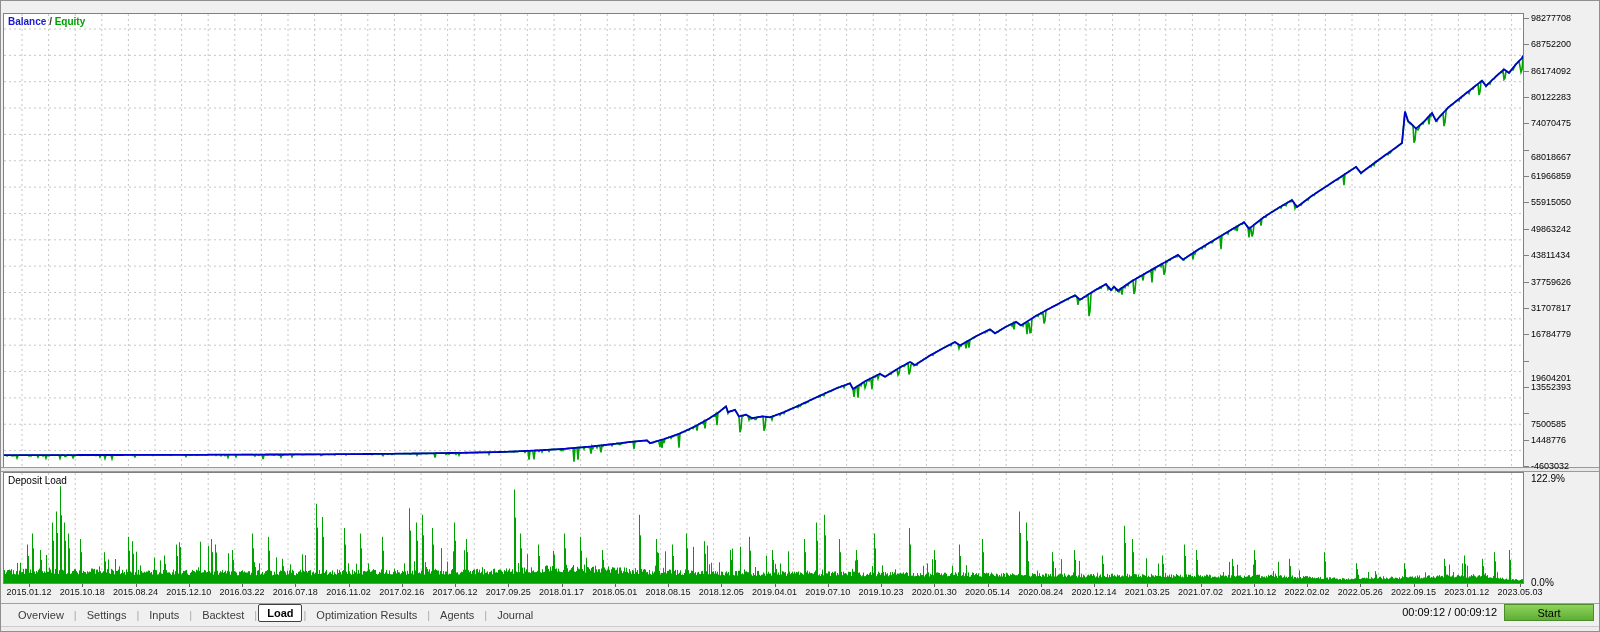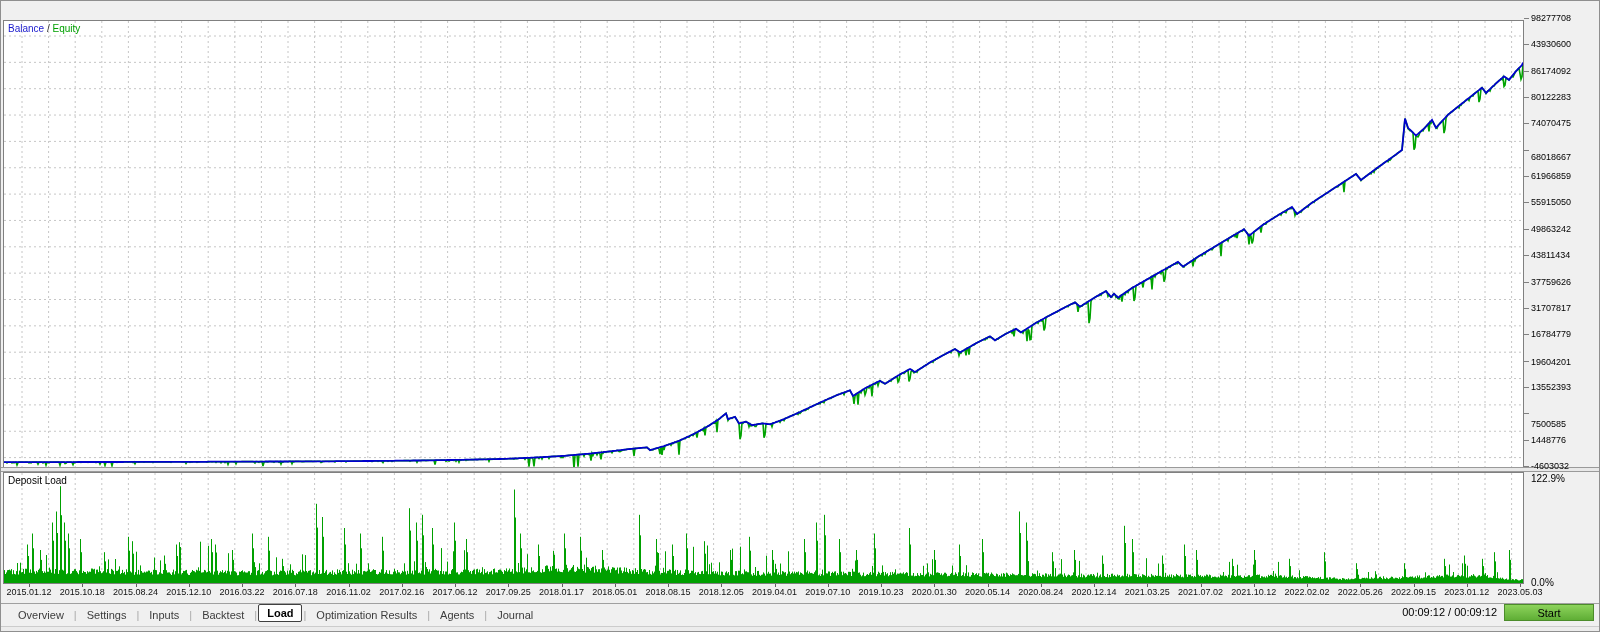--- a/index.html
+++ b/index.html
@@ -1,18 +1,18 @@
 <!DOCTYPE html>
 <html><head>
 <meta charset="utf-8">
 <style>
   html,body{margin:0;padding:0;background:#d4d4d4;font-family:"Liberation Sans",sans-serif;}
   .window{position:relative;width:1600px;height:632px;background:#f0f0f0;border:1px solid #8f8f8f;box-sizing:border-box;overflow:hidden;}
   .panel{position:absolute;background:#ffffff;border:1px solid #808080;box-sizing:border-box;}
-  #main-panel{left:2px;top:19px;width:1521px;height:471px;}
+  #main-panel{left:2px;top:12px;width:1521px;height:471px;font-weight:bold;}
   #deposit-panel{left:2px;top:471px;width:1521px;height:112px;}
   #main-svg,#deposit-svg{position:absolute;left:0;top:0;}
   .legend{position:absolute;left:4px;top:2px;font-size:10px;z-index:5;white-space:nowrap;}
   .legend .bal{color:#1a1acd;}
   .legend .sep{color:#333333;}
   .legend .eq{color:#00a000;}
   #deposit-label{position:absolute;left:4px;top:2px;font-size:10px;color:#000;z-index:5;}
   .gutter{position:absolute;left:1523px;top:0;width:77px;height:600px;}
   .ylab{position:absolute;left:7px;font-size:9px;color:#000;white-space:nowrap;}
   .ytick{position:absolute;left:0px;width:5px;height:1px;background:#808080;}
@@ -184,21 +184,21 @@
         <line x1="1480.999999999999" y1="0" x2="1480.999999999999" y2="110" stroke="#c6c6c6" stroke-width="1" stroke-dasharray="2 3"></line>
         <line x1="1507.599999999999" y1="0" x2="1507.599999999999" y2="110" stroke="#c6c6c6" stroke-width="1" stroke-dasharray="2 3"></line>
         <path d="M0.5,110V97.1M1.5,110V101.0M2.5,110V99.4M3.5,110V97.2M4.5,110V97.0M5.5,110V96.6M6.5,110V97.5M7.5,110V96.1M8.5,110V101.2M9.5,110V97.2M10.5,110V100.9M11.5,110V101.4M12.5,110V98.1M13.5,110V90.0M14.5,110V101.5M15.5,110V97.6M16.5,110V89.7M17.5,110V99.3M18.5,110V99.0M19.5,110V95.9M20.5,110V100.8M21.5,110V95.7M22.5,110V95.8M23.5,110V71.5M24.5,110V83.0M25.5,110V99.7M26.5,110V96.4M27.5,110V99.9M28.5,110V60.5M29.5,110V75.3M30.5,110V98.5M31.5,110V100.8M32.5,110V97.9M33.5,110V99.3M34.5,110V96.9M35.5,110V95.6M36.5,110V77.0M37.5,110V86.9M38.5,110V98.1M39.5,110V100.0M40.5,110V98.4M41.5,110V99.7M42.5,110V82.0M43.5,110V98.7M44.5,110V98.7M45.5,110V94.6M46.5,110V96.6M47.5,110V99.7M48.5,110V49.5M49.5,110V67.7M50.5,110V100.7M51.5,110V96.0M52.5,110V38.5M53.5,110V60.0M54.5,110V100.9M55.5,110V97.2M56.5,110V13.2M57.5,110V42.2M58.5,110V96.7M59.5,110V97.6M60.5,110V49.5M61.5,110V67.7M62.5,110V101.1M63.5,110V100.3M64.5,110V60.5M65.5,110V75.3M66.5,110V100.9M67.5,110V100.3M68.5,110V98.1M69.5,110V97.8M70.5,110V96.2M71.5,110V96.2M72.5,110V98.1M73.5,110V99.6M74.5,110V101.2M75.5,110V97.3M76.5,110V66.0M77.5,110V79.2M78.5,110V100.0M79.5,110V97.9M80.5,110V99.0M81.5,110V99.1M82.5,110V100.8M83.5,110V98.2M84.5,110V99.4M85.5,110V98.6M86.5,110V98.8M87.5,110V95.5M88.5,110V95.6M89.5,110V96.4M90.5,110V95.8M91.5,110V100.7M92.5,110V96.7M93.5,110V96.6M94.5,110V99.1M95.5,110V93.3M96.5,110V98.2M97.5,110V100.2M98.5,110V99.5M99.5,110V98.2M100.5,110V79.2M101.5,110V88.4M102.5,110V99.5M103.5,110V96.1M104.5,110V86.4M105.5,110V100.2M106.5,110V100.9M107.5,110V95.9M108.5,110V96.7M109.5,110V97.9M110.5,110V101.3M111.5,110V86.0M112.5,110V97.9M113.5,110V97.9M114.5,110V96.6M115.5,110V93.3M116.5,110V101.1M117.5,110V100.0M118.5,110V96.9M119.5,110V100.1M120.5,110V98.9M121.5,110V101.6M122.5,110V96.3M123.5,110V99.1M124.5,110V63.8M125.5,110V77.7M126.5,110V98.4M127.5,110V99.5M128.5,110V68.2M129.5,110V80.7M130.5,110V101.8M131.5,110V99.1M132.5,110V78.7M133.5,110V101.4M134.5,110V96.9M135.5,110V101.6M136.5,110V92.4M137.5,110V98.0M138.5,110V99.6M139.5,110V99.7M140.5,110V98.7M141.5,110V99.5M142.5,110V98.5M143.5,110V98.6M144.5,110V97.5M145.5,110V97.7M146.5,110V99.8M147.5,110V98.9M148.5,110V101.5M149.5,110V96.8M150.5,110V84.5M151.5,110V97.0M152.5,110V97.2M153.5,110V101.5M154.5,110V101.3M155.5,110V99.3M156.5,110V87.4M157.5,110V100.4M158.5,110V100.9M159.5,110V97.0M160.5,110V82.5M161.5,110V90.8M162.5,110V97.2M163.5,110V99.6M164.5,110V99.4M165.5,110V99.4M166.5,110V100.7M167.5,110V102.0M168.5,110V99.3M169.5,110V96.6M170.5,110V101.4M171.5,110V98.2M172.5,110V71.5M173.5,110V83.0M174.5,110V100.5M175.5,110V69.2M176.5,110V74.0M177.5,110V101.4M178.5,110V100.0M179.5,110V97.9M180.5,110V98.1M181.5,110V97.4M182.5,110V96.9M183.5,110V100.5M184.5,110V101.9M185.5,110V102.0M186.5,110V99.9M187.5,110V98.8M188.5,110V97.0M189.5,110V98.0M190.5,110V98.3M191.5,110V99.3M192.5,110V96.8M193.5,110V97.5M194.5,110V94.3M195.5,110V97.9M196.5,110V68.7M197.5,110V99.6M198.5,110V99.4M199.5,110V99.2M200.5,110V96.9M201.5,110V97.5M202.5,110V99.4M203.5,110V98.9M204.5,110V72.8M205.5,110V98.1M206.5,110V99.7M207.5,110V66.0M208.5,110V79.2M209.5,110V101.5M210.5,110V98.6M211.5,110V71.5M212.5,110V79.5M213.5,110V97.7M214.5,110V101.7M215.5,110V99.8M216.5,110V98.2M217.5,110V99.2M218.5,110V97.1M219.5,110V99.9M220.5,110V99.0M221.5,110V97.6M222.5,110V100.3M223.5,110V97.8M224.5,110V80.2M225.5,110V98.5M226.5,110V101.7M227.5,110V98.4M228.5,110V77.0M229.5,110V86.9M230.5,110V98.1M231.5,110V98.5M232.5,110V99.6M233.5,110V102.3M234.5,110V102.1M235.5,110V98.6M236.5,110V98.9M237.5,110V98.0M238.5,110V97.3M239.5,110V99.3M240.5,110V98.4M241.5,110V99.4M242.5,110V99.6M243.5,110V99.5M244.5,110V98.2M245.5,110V98.2M246.5,110V101.8M247.5,110V99.8M248.5,110V60.5M249.5,110V75.3M250.5,110V89.2M251.5,110V94.1M252.5,110V102.2M253.5,110V97.8M254.5,110V97.1M255.5,110V90.3M256.5,110V101.5M257.5,110V100.8M258.5,110V98.9M259.5,110V101.6M260.5,110V100.3M261.5,110V98.3M262.5,110V97.9M263.5,110V97.1M264.5,110V63.8M265.5,110V77.7M266.5,110V97.6M267.5,110V98.1M268.5,110V102.3M269.5,110V101.8M270.5,110V98.7M271.5,110V101.3M272.5,110V84.3M273.5,110V101.1M274.5,110V101.9M275.5,110V98.8M276.5,110V97.5M277.5,110V97.9M278.5,110V85.8M279.5,110V93.1M280.5,110V97.9M281.5,110V99.4M282.5,110V101.8M283.5,110V97.6M284.5,110V101.3M285.5,110V97.4M286.5,110V91.3M287.5,110V99.8M288.5,110V96.8M289.5,110V98.0M290.5,110V101.9M291.5,110V102.3M292.5,110V100.2M293.5,110V101.1M294.5,110V98.8M295.5,110V98.3M296.5,110V96.7M297.5,110V99.3M298.5,110V81.3M299.5,110V97.6M300.5,110V98.6M301.5,110V82.1M302.5,110V98.0M303.5,110V99.5M304.5,110V97.9M305.5,110V97.6M306.5,110V97.1M307.5,110V102.2M308.5,110V99.4M309.5,110V98.5M310.5,110V101.1M311.5,110V99.6M312.5,110V30.8M313.5,110V54.6M314.5,110V101.0M315.5,110V97.0M316.5,110V101.0M317.5,110V100.5M318.5,110V44.0M319.5,110V63.8M320.5,110V100.0M321.5,110V98.4M322.5,110V96.9M323.5,110V101.9M324.5,110V100.8M325.5,110V99.5M326.5,110V98.9M327.5,110V100.8M328.5,110V97.4M329.5,110V102.0M330.5,110V99.3M331.5,110V100.9M332.5,110V101.6M333.5,110V96.3M334.5,110V99.9M335.5,110V96.9M336.5,110V98.9M337.5,110V101.4M338.5,110V98.0M339.5,110V97.1M340.5,110V55.0M341.5,110V71.5M342.5,110V98.7M343.5,110V101.0M344.5,110V90.2M345.5,110V98.3M346.5,110V100.6M347.5,110V101.7M348.5,110V96.7M349.5,110V101.1M350.5,110V98.1M351.5,110V99.4M352.5,110V90.7M353.5,110V100.6M354.5,110V97.0M355.5,110V100.4M356.5,110V60.5M357.5,110V75.3M358.5,110V101.5M359.5,110V98.2M360.5,110V97.9M361.5,110V98.5M362.5,110V98.6M363.5,110V97.7M364.5,110V90.3M365.5,110V96.5M366.5,110V99.0M367.5,110V98.4M368.5,110V97.4M369.5,110V96.2M370.5,110V97.0M371.5,110V97.0M372.5,110V101.0M373.5,110V101.5M374.5,110V100.9M375.5,110V98.9M376.5,110V99.7M377.5,110V96.4M378.5,110V63.8M379.5,110V77.7M380.5,110V100.9M381.5,110V99.4M382.5,110V97.1M383.5,110V100.5M384.5,110V101.0M385.5,110V97.4M386.5,110V101.2M387.5,110V101.3M388.5,110V101.3M389.5,110V98.8M390.5,110V95.8M391.5,110V98.3M392.5,110V100.4M393.5,110V97.0M394.5,110V99.3M395.5,110V99.4M396.5,110V101.2M397.5,110V99.9M398.5,110V97.8M399.5,110V98.8M400.5,110V90.3M401.5,110V98.4M402.5,110V101.6M403.5,110V97.8M404.5,110V100.8M405.5,110V35.2M406.5,110V57.6M407.5,110V100.4M408.5,110V97.7M409.5,110V101.5M410.5,110V88.3M411.5,110V97.4M412.5,110V49.5M413.5,110V67.7M414.5,110V100.1M415.5,110V99.4M416.5,110V100.5M417.5,110V97.6M418.5,110V41.8M419.5,110V62.3M420.5,110V101.6M421.5,110V89.1M422.5,110V94.0M423.5,110V96.0M424.5,110V98.6M425.5,110V96.3M426.5,110V100.5M427.5,110V98.2M428.5,110V55.0M429.5,110V71.5M430.5,110V97.1M431.5,110V95.8M432.5,110V97.0M433.5,110V97.6M434.5,110V97.5M435.5,110V101.4M436.5,110V98.0M437.5,110V75.1M438.5,110V100.9M439.5,110V98.1M440.5,110V101.4M441.5,110V98.5M442.5,110V98.5M443.5,110V88.6M444.5,110V101.5M445.5,110V100.6M446.5,110V101.0M447.5,110V97.3M448.5,110V96.0M449.5,110V78.3M450.5,110V49.5M451.5,110V67.7M452.5,110V99.5M453.5,110V99.3M454.5,110V101.4M455.5,110V101.4M456.5,110V99.8M457.5,110V98.7M458.5,110V99.1M459.5,110V96.8M460.5,110V77.2M461.5,110V96.5M462.5,110V66.0M463.5,110V79.2M464.5,110V97.2M465.5,110V99.2M466.5,110V98.0M467.5,110V100.8M468.5,110V97.9M469.5,110V96.8M470.5,110V96.4M471.5,110V101.2M472.5,110V96.3M473.5,110V95.8M474.5,110V99.3M475.5,110V96.6M476.5,110V100.1M477.5,110V98.9M478.5,110V94.2M479.5,110V101.4M480.5,110V96.1M481.5,110V99.9M482.5,110V99.5M483.5,110V98.3M484.5,110V101.2M485.5,110V99.1M486.5,110V98.7M487.5,110V97.7M488.5,110V101.3M489.5,110V96.0M490.5,110V95.5M491.5,110V99.5M492.5,110V99.2M493.5,110V99.6M494.5,110V97.0M495.5,110V96.6M496.5,110V96.6M497.5,110V97.6M498.5,110V98.9M499.5,110V100.9M500.5,110V97.1M501.5,110V98.1M502.5,110V95.4M503.5,110V98.7M504.5,110V97.3M505.5,110V95.5M506.5,110V98.9M507.5,110V98.5M508.5,110V96.1M509.5,110V100.7M510.5,110V16.5M511.5,110V44.5M512.5,110V98.4M513.5,110V99.3M514.5,110V90.0M515.5,110V99.1M516.5,110V60.5M517.5,110V75.3M518.5,110V94.6M519.5,110V100.4M520.5,110V94.5M521.5,110V98.4M522.5,110V96.3M523.5,110V81.2M524.5,110V99.3M525.5,110V99.3M526.5,110V99.8M527.5,110V94.3M528.5,110V98.2M529.5,110V97.4M530.5,110V99.1M531.5,110V99.2M532.5,110V99.0M533.5,110V97.9M534.5,110V71.5M535.5,110V83.0M536.5,110V99.2M537.5,110V99.8M538.5,110V96.2M539.5,110V99.1M540.5,110V98.8M541.5,110V93.1M542.5,110V92.4M543.5,110V92.6M544.5,110V95.9M545.5,110V98.3M546.5,110V93.7M547.5,110V97.7M548.5,110V93.0M549.5,110V77.8M550.5,110V81.8M551.5,110V95.9M552.5,110V95.5M553.5,110V98.6M554.5,110V95.7M555.5,110V98.3M556.5,110V98.9M557.5,110V99.0M558.5,110V99.2M559.5,110V96.9M560.5,110V60.5M561.5,110V75.3M562.5,110V91.8M563.5,110V95.2M564.5,110V98.7M565.5,110V97.4M566.5,110V96.7M567.5,110V95.1M568.5,110V93.8M569.5,110V92.0M570.5,110V98.5M571.5,110V99.0M572.5,110V97.9M573.5,110V93.9M574.5,110V95.6M575.5,110V96.2M576.5,110V63.8M577.5,110V77.7M578.5,110V96.0M579.5,110V98.0M580.5,110V91.6M581.5,110V99.6M582.5,110V84.7M583.5,110V94.0M584.5,110V94.4M585.5,110V95.9M586.5,110V97.6M587.5,110V95.1M588.5,110V93.9M589.5,110V93.7M590.5,110V99.6M591.5,110V92.7M592.5,110V96.3M593.5,110V98.8M594.5,110V96.3M595.5,110V96.2M596.5,110V99.5M597.5,110V95.4M598.5,110V77.0M599.5,110V86.9M600.5,110V94.5M601.5,110V96.4M602.5,110V97.7M603.5,110V96.6M604.5,110V93.4M605.5,110V96.8M606.5,110V99.7M607.5,110V96.2M608.5,110V94.2M609.5,110V94.5M610.5,110V94.8M611.5,110V97.3M612.5,110V96.8M613.5,110V94.5M614.5,110V100.6M615.5,110V94.6M616.5,110V94.4M617.5,110V97.5M618.5,110V100.1M619.5,110V98.3M620.5,110V94.4M621.5,110V98.9M622.5,110V94.8M623.5,110V98.9M624.5,110V100.2M625.5,110V96.0M626.5,110V98.3M627.5,110V100.8M628.5,110V97.1M629.5,110V97.5M630.5,110V100.9M631.5,110V95.2M632.5,110V99.0M633.5,110V97.0M634.5,110V101.0M635.5,110V41.8M636.5,110V62.3M637.5,110V96.0M638.5,110V98.6M639.5,110V96.7M640.5,110V96.0M641.5,110V96.6M642.5,110V99.3M643.5,110V99.0M644.5,110V101.4M645.5,110V97.0M646.5,110V100.8M647.5,110V101.7M648.5,110V98.3M649.5,110V100.3M650.5,110V98.6M651.5,110V92.7M652.5,110V66.0M653.5,110V79.2M654.5,110V80.0M655.5,110V97.8M656.5,110V101.5M657.5,110V99.9M658.5,110V100.0M659.5,110V94.8M660.5,110V99.3M661.5,110V78.3M662.5,110V100.4M663.5,110V97.9M664.5,110V97.8M665.5,110V96.4M666.5,110V96.8M667.5,110V100.4M668.5,110V71.5M669.5,110V83.0M670.5,110V98.1M671.5,110V96.8M672.5,110V102.0M673.5,110V97.0M674.5,110V100.8M675.5,110V99.7M676.5,110V97.4M677.5,110V102.0M678.5,110V101.4M679.5,110V102.0M680.5,110V100.0M681.5,110V96.5M682.5,110V60.5M683.5,110V75.3M684.5,110V97.2M685.5,110V100.6M686.5,110V100.0M687.5,110V97.7M688.5,110V97.8M689.5,110V73.8M690.5,110V100.3M691.5,110V99.1M692.5,110V102.1M693.5,110V99.5M694.5,110V98.9M695.5,110V100.9M696.5,110V101.1M697.5,110V98.3M698.5,110V97.9M699.5,110V100.9M700.5,110V68.2M701.5,110V80.7M702.5,110V98.3M703.5,110V72.5M704.5,110V101.2M705.5,110V91.2M706.5,110V101.2M707.5,110V89.7M708.5,110V98.8M709.5,110V98.2M710.5,110V100.7M711.5,110V98.1M712.5,110V100.5M713.5,110V98.7M714.5,110V101.7M715.5,110V89.3M716.5,110V102.3M717.5,110V98.5M718.5,110V98.8M719.5,110V102.0M720.5,110V102.4M721.5,110V99.5M722.5,110V98.3M723.5,110V100.4M724.5,110V99.0M725.5,110V102.3M726.5,110V77.0M727.5,110V86.9M728.5,110V75.6M729.5,110V101.8M730.5,110V102.4M731.5,110V98.1M732.5,110V98.1M733.5,110V102.4M734.5,110V97.7M735.5,110V97.7M736.5,110V73.7M737.5,110V101.1M738.5,110V100.3M739.5,110V101.3M740.5,110V96.4M741.5,110V98.5M742.5,110V98.3M743.5,110V99.2M744.5,110V99.3M745.5,110V63.8M746.5,110V77.7M747.5,110V101.4M748.5,110V102.8M749.5,110V100.0M750.5,110V101.9M751.5,110V94.0M752.5,110V102.8M753.5,110V98.0M754.5,110V97.9M755.5,110V101.8M756.5,110V102.8M757.5,110V101.8M758.5,110V101.5M759.5,110V99.4M760.5,110V100.6M761.5,110V102.6M762.5,110V82.7M763.5,110V100.7M764.5,110V98.8M765.5,110V100.7M766.5,110V100.4M767.5,110V102.6M768.5,110V77.0M769.5,110V86.9M770.5,110V99.5M771.5,110V90.8M772.5,110V95.9M773.5,110V101.4M774.5,110V99.5M775.5,110V102.0M776.5,110V90.5M777.5,110V101.4M778.5,110V98.1M779.5,110V98.6M780.5,110V99.6M781.5,110V99.1M782.5,110V102.8M783.5,110V100.7M784.5,110V78.3M785.5,110V98.5M786.5,110V101.2M787.5,110V100.0M788.5,110V98.6M789.5,110V100.7M790.5,110V98.6M791.5,110V100.4M792.5,110V98.9M793.5,110V99.4M794.5,110V98.4M795.5,110V101.8M796.5,110V99.4M797.5,110V100.0M798.5,110V100.8M799.5,110V101.7M800.5,110V66.0M801.5,110V79.2M802.5,110V99.3M803.5,110V97.6M804.5,110V100.6M805.5,110V98.7M806.5,110V100.1M807.5,110V99.9M808.5,110V100.4M809.5,110V100.9M810.5,110V99.2M811.5,110V97.5M812.5,110V49.5M813.5,110V67.7M814.5,110V102.3M815.5,110V101.5M816.5,110V102.9M817.5,110V101.1M818.5,110V96.6M819.5,110V102.3M820.5,110V41.8M821.5,110V62.3M822.5,110V100.3M823.5,110V100.5M824.5,110V98.4M825.5,110V98.5M826.5,110V102.9M827.5,110V100.0M828.5,110V98.8M829.5,110V100.1M830.5,110V98.6M831.5,110V98.3M832.5,110V102.4M833.5,110V100.0M834.5,110V101.7M835.5,110V66.0M836.5,110V79.2M837.5,110V98.7M838.5,110V102.2M839.5,110V98.7M840.5,110V100.5M841.5,110V100.0M842.5,110V101.1M843.5,110V102.2M844.5,110V98.8M845.5,110V98.8M846.5,110V99.0M847.5,110V103.0M848.5,110V95.8M849.5,110V98.6M850.5,110V98.7M851.5,110V87.5M852.5,110V77.0M853.5,110V86.9M854.5,110V99.8M855.5,110V99.4M856.5,110V101.7M857.5,110V103.3M858.5,110V102.3M859.5,110V99.6M860.5,110V103.2M861.5,110V103.1M862.5,110V101.8M863.5,110V101.0M864.5,110V102.0M865.5,110V100.3M866.5,110V99.0M867.5,110V101.8M868.5,110V92.9M869.5,110V99.7M870.5,110V60.5M871.5,110V75.3M872.5,110V103.2M873.5,110V101.2M874.5,110V98.7M875.5,110V99.8M876.5,110V101.8M877.5,110V99.9M878.5,110V92.4M879.5,110V98.9M880.5,110V102.6M881.5,110V99.1M882.5,110V101.3M883.5,110V100.2M884.5,110V103.2M885.5,110V102.1M886.5,110V99.2M887.5,110V102.1M888.5,110V98.9M889.5,110V100.8M890.5,110V99.4M891.5,110V96.3M892.5,110V101.7M893.5,110V100.5M894.5,110V100.7M895.5,110V100.6M896.5,110V99.7M897.5,110V100.5M898.5,110V100.5M899.5,110V99.3M900.5,110V101.2M901.5,110V100.1M902.5,110V99.1M903.5,110V99.8M904.5,110V102.9M905.5,110V55.0M906.5,110V71.5M907.5,110V102.6M908.5,110V102.6M909.5,110V100.0M910.5,110V103.3M911.5,110V102.8M912.5,110V103.0M913.5,110V100.1M914.5,110V102.3M915.5,110V103.1M916.5,110V100.1M917.5,110V101.9M918.5,110V102.0M919.5,110V92.8M920.5,110V103.4M921.5,110V101.7M922.5,110V100.9M923.5,110V90.4M924.5,110V99.3M925.5,110V103.4M926.5,110V100.8M927.5,110V101.7M928.5,110V86.2M929.5,110V102.2M930.5,110V77.0M931.5,110V86.9M932.5,110V99.7M933.5,110V99.3M934.5,110V99.7M935.5,110V100.0M936.5,110V101.8M937.5,110V100.4M938.5,110V102.3M939.5,110V101.3M940.5,110V99.7M941.5,110V99.7M942.5,110V100.8M943.5,110V103.3M944.5,110V102.8M945.5,110V102.9M946.5,110V101.1M947.5,110V99.9M948.5,110V92.5M949.5,110V102.1M950.5,110V101.8M951.5,110V99.3M952.5,110V100.8M953.5,110V103.1M954.5,110V99.3M955.5,110V71.5M956.5,110V83.0M957.5,110V102.9M958.5,110V102.0M959.5,110V99.3M960.5,110V103.2M961.5,110V100.3M962.5,110V92.2M963.5,110V102.9M964.5,110V99.4M965.5,110V103.6M966.5,110V103.6M967.5,110V102.0M968.5,110V99.4M969.5,110V100.0M970.5,110V102.1M971.5,110V101.1M972.5,110V100.2M973.5,110V102.0M974.5,110V100.4M975.5,110V103.2M976.5,110V103.3M977.5,110V103.7M978.5,110V66.0M979.5,110V79.2M980.5,110V100.0M981.5,110V100.5M982.5,110V99.7M983.5,110V100.5M984.5,110V99.8M985.5,110V103.1M986.5,110V101.3M987.5,110V99.5M988.5,110V100.8M989.5,110V101.8M990.5,110V103.0M991.5,110V103.2M992.5,110V100.6M993.5,110V101.2M994.5,110V103.4M995.5,110V102.0M996.5,110V103.4M997.5,110V100.6M998.5,110V103.5M999.5,110V100.1M1000.5,110V100.8M1001.5,110V103.8M1002.5,110V99.6M1003.5,110V100.4M1004.5,110V101.9M1005.5,110V103.1M1006.5,110V101.2M1007.5,110V102.0M1008.5,110V100.3M1009.5,110V101.2M1010.5,110V101.6M1011.5,110V102.3M1012.5,110V102.2M1013.5,110V102.2M1014.5,110V100.9M1015.5,110V38.5M1016.5,110V60.0M1017.5,110V102.0M1018.5,110V102.2M1019.5,110V102.6M1020.5,110V102.1M1021.5,110V102.0M1022.5,110V49.5M1023.5,110V67.7M1024.5,110V88.1M1025.5,110V102.8M1026.5,110V103.7M1027.5,110V103.1M1028.5,110V100.2M1029.5,110V101.1M1030.5,110V100.8M1031.5,110V101.2M1032.5,110V103.3M1033.5,110V97.5M1034.5,110V103.0M1035.5,110V100.2M1036.5,110V103.0M1037.5,110V104.1M1038.5,110V101.7M1039.5,110V101.8M1040.5,110V103.4M1041.5,110V100.3M1042.5,110V100.6M1043.5,110V103.8M1044.5,110V101.3M1045.5,110V102.6M1046.5,110V100.9M1047.5,110V103.3M1048.5,110V79.2M1049.5,110V88.4M1050.5,110V103.5M1051.5,110V95.1M1052.5,110V103.5M1053.5,110V102.6M1054.5,110V101.5M1055.5,110V101.4M1056.5,110V100.6M1057.5,110V86.1M1058.5,110V101.6M1059.5,110V103.8M1060.5,110V100.3M1061.5,110V102.6M1062.5,110V104.1M1063.5,110V102.6M1064.5,110V101.5M1065.5,110V102.0M1066.5,110V103.4M1067.5,110V102.5M1068.5,110V102.1M1069.5,110V99.4M1070.5,110V77.0M1071.5,110V86.9M1072.5,110V103.0M1073.5,110V104.4M1074.5,110V102.3M1075.5,110V87.9M1076.5,110V104.1M1077.5,110V100.6M1078.5,110V104.3M1079.5,110V101.7M1080.5,110V102.6M1081.5,110V104.4M1082.5,110V103.8M1083.5,110V102.3M1084.5,110V101.6M1085.5,110V102.6M1086.5,110V101.3M1087.5,110V101.2M1088.5,110V102.9M1089.5,110V101.0M1090.5,110V102.4M1091.5,110V104.4M1092.5,110V103.4M1093.5,110V99.7M1094.5,110V104.5M1095.5,110V102.7M1096.5,110V101.4M1097.5,110V104.2M1098.5,110V82.5M1099.5,110V90.8M1100.5,110V103.0M1101.5,110V104.1M1102.5,110V104.0M1103.5,110V100.9M1104.5,110V104.4M1105.5,110V102.0M1106.5,110V103.9M1107.5,110V100.8M1108.5,110V100.8M1109.5,110V103.1M1110.5,110V101.9M1111.5,110V103.2M1112.5,110V103.7M1113.5,110V101.5M1114.5,110V102.7M1115.5,110V102.1M1116.5,110V104.2M1117.5,110V103.3M1118.5,110V102.5M1119.5,110V103.3M1120.5,110V52.8M1121.5,110V70.0M1122.5,110V103.1M1123.5,110V100.8M1124.5,110V104.2M1125.5,110V101.7M1126.5,110V103.3M1127.5,110V103.1M1128.5,110V66.0M1129.5,110V79.2M1130.5,110V101.0M1131.5,110V101.2M1132.5,110V101.4M1133.5,110V104.0M1134.5,110V101.6M1135.5,110V103.7M1136.5,110V103.1M1137.5,110V104.3M1138.5,110V101.2M1139.5,110V101.7M1140.5,110V102.1M1141.5,110V102.9M1142.5,110V85.2M1143.5,110V104.2M1144.5,110V102.8M1145.5,110V103.8M1146.5,110V104.2M1147.5,110V100.9M1148.5,110V102.4M1149.5,110V102.6M1150.5,110V103.8M1151.5,110V102.1M1152.5,110V103.0M1153.5,110V102.8M1154.5,110V90.5M1155.5,110V102.9M1156.5,110V102.8M1157.5,110V103.8M1158.5,110V82.5M1159.5,110V90.8M1160.5,110V103.9M1161.5,110V99.8M1162.5,110V104.1M1163.5,110V102.5M1164.5,110V103.5M1165.5,110V101.6M1166.5,110V103.9M1167.5,110V101.4M1168.5,110V104.7M1169.5,110V102.1M1170.5,110V103.3M1171.5,110V103.4M1172.5,110V100.9M1173.5,110V102.0M1174.5,110V102.7M1175.5,110V103.3M1176.5,110V101.7M1177.5,110V104.2M1178.5,110V103.6M1179.5,110V104.4M1180.5,110V71.5M1181.5,110V83.0M1182.5,110V101.3M1183.5,110V103.9M1184.5,110V101.6M1185.5,110V101.9M1186.5,110V101.6M1187.5,110V103.3M1188.5,110V103.0M1189.5,110V104.3M1190.5,110V102.9M1191.5,110V103.8M1192.5,110V77.0M1193.5,110V86.9M1194.5,110V101.7M1195.5,110V103.1M1196.5,110V102.1M1197.5,110V103.8M1198.5,110V102.9M1199.5,110V104.2M1200.5,110V102.6M1201.5,110V103.2M1202.5,110V101.5M1203.5,110V101.8M1204.5,110V103.4M1205.5,110V101.6M1206.5,110V102.2M1207.5,110V104.9M1208.5,110V103.7M1209.5,110V104.0M1210.5,110V103.6M1211.5,110V103.7M1212.5,110V104.3M1213.5,110V104.4M1214.5,110V103.5M1215.5,110V104.6M1216.5,110V101.7M1217.5,110V102.7M1218.5,110V102.5M1219.5,110V99.0M1220.5,110V103.3M1221.5,110V102.5M1222.5,110V103.0M1223.5,110V104.4M1224.5,110V101.8M1225.5,110V88.9M1226.5,110V104.8M1227.5,110V102.3M1228.5,110V85.8M1229.5,110V93.1M1230.5,110V103.0M1231.5,110V103.8M1232.5,110V103.1M1233.5,110V91.7M1234.5,110V102.5M1235.5,110V102.6M1236.5,110V102.3M1237.5,110V104.0M1238.5,110V104.8M1239.5,110V104.9M1240.5,110V102.7M1241.5,110V104.0M1242.5,110V103.8M1243.5,110V103.4M1244.5,110V102.2M1245.5,110V102.2M1246.5,110V104.2M1247.5,110V103.7M1248.5,110V102.9M1249.5,110V91.6M1250.5,110V77.0M1251.5,110V86.9M1252.5,110V102.0M1253.5,110V101.6M1254.5,110V101.9M1255.5,110V101.5M1256.5,110V105.0M1257.5,110V103.2M1258.5,110V103.4M1259.5,110V104.2M1260.5,110V103.6M1261.5,110V104.7M1262.5,110V103.2M1263.5,110V104.4M1264.5,110V101.8M1265.5,110V103.0M1266.5,110V101.9M1267.5,110V101.9M1268.5,110V102.9M1269.5,110V98.0M1270.5,110V103.8M1271.5,110V100.6M1272.5,110V102.9M1273.5,110V104.7M1274.5,110V88.9M1275.5,110V102.7M1276.5,110V102.1M1277.5,110V102.6M1278.5,110V104.6M1279.5,110V104.2M1280.5,110V102.5M1281.5,110V104.4M1282.5,110V103.7M1283.5,110V105.0M1284.5,110V103.9M1285.5,110V85.8M1286.5,110V93.1M1287.5,110V103.6M1288.5,110V102.4M1289.5,110V105.4M1290.5,110V104.0M1291.5,110V104.1M1292.5,110V105.4M1293.5,110V104.2M1294.5,110V105.3M1295.5,110V97.2M1296.5,110V104.0M1297.5,110V105.4M1298.5,110V105.1M1299.5,110V103.1M1300.5,110V103.9M1301.5,110V103.0M1302.5,110V103.2M1303.5,110V103.1M1304.5,110V104.6M1305.5,110V103.6M1306.5,110V104.1M1307.5,110V105.1M1308.5,110V104.1M1309.5,110V105.1M1310.5,110V104.7M1311.5,110V105.3M1312.5,110V105.0M1313.5,110V104.9M1314.5,110V104.1M1315.5,110V105.5M1316.5,110V103.9M1317.5,110V106.0M1318.5,110V106.0M1319.5,110V105.8M1320.5,110V79.2M1321.5,110V88.4M1322.5,110V104.7M1323.5,110V104.6M1324.5,110V106.5M1325.5,110V104.2M1326.5,110V104.4M1327.5,110V105.8M1328.5,110V105.2M1329.5,110V104.6M1330.5,110V104.4M1331.5,110V105.6M1332.5,110V105.5M1333.5,110V105.7M1334.5,110V106.7M1335.5,110V105.9M1336.5,110V105.9M1337.5,110V106.9M1338.5,110V105.0M1339.5,110V105.3M1340.5,110V105.7M1341.5,110V106.7M1342.5,110V106.0M1343.5,110V106.5M1344.5,110V105.3M1345.5,110V106.5M1346.5,110V106.3M1347.5,110V105.8M1348.5,110V106.1M1349.5,110V106.1M1350.5,110V105.6M1351.5,110V105.2M1352.5,110V90.2M1353.5,110V96.1M1354.5,110V101.7M1355.5,110V105.8M1356.5,110V106.1M1357.5,110V105.6M1358.5,110V104.8M1359.5,110V105.0M1360.5,110V104.7M1361.5,110V105.4M1362.5,110V104.7M1363.5,110V105.3M1364.5,110V99.0M1365.5,110V105.7M1366.5,110V105.8M1367.5,110V104.2M1368.5,110V105.4M1369.5,110V105.7M1370.5,110V104.8M1371.5,110V98.2M1372.5,110V101.4M1373.5,110V105.5M1374.5,110V105.3M1375.5,110V103.9M1376.5,110V103.7M1377.5,110V105.0M1378.5,110V106.2M1379.5,110V103.2M1380.5,110V105.4M1381.5,110V106.0M1382.5,110V104.5M1383.5,110V105.3M1384.5,110V106.1M1385.5,110V105.3M1386.5,110V104.7M1387.5,110V103.6M1388.5,110V103.9M1389.5,110V105.4M1390.5,110V105.5M1391.5,110V104.7M1392.5,110V104.8M1393.5,110V105.1M1394.5,110V105.9M1395.5,110V104.2M1396.5,110V105.8M1397.5,110V105.0M1398.5,110V103.2M1399.5,110V104.2M1400.5,110V90.2M1401.5,110V96.1M1402.5,110V104.0M1403.5,110V104.4M1404.5,110V104.6M1405.5,110V103.9M1406.5,110V103.5M1407.5,110V103.8M1408.5,110V103.4M1409.5,110V104.7M1410.5,110V104.5M1411.5,110V103.4M1412.5,110V105.1M1413.5,110V102.5M1414.5,110V104.2M1415.5,110V102.4M1416.5,110V105.5M1417.5,110V104.8M1418.5,110V105.3M1419.5,110V104.6M1420.5,110V104.4M1421.5,110V99.3M1422.5,110V104.6M1423.5,110V103.0M1424.5,110V102.3M1425.5,110V102.4M1426.5,110V104.8M1427.5,110V104.0M1428.5,110V104.5M1429.5,110V103.1M1430.5,110V104.5M1431.5,110V104.9M1432.5,110V103.4M1433.5,110V102.5M1434.5,110V103.3M1435.5,110V102.0M1436.5,110V103.7M1437.5,110V102.9M1438.5,110V102.9M1439.5,110V104.4M1440.5,110V85.8M1441.5,110V93.1M1442.5,110V101.6M1443.5,110V101.6M1444.5,110V102.6M1445.5,110V91.5M1446.5,110V103.6M1447.5,110V103.5M1448.5,110V102.4M1449.5,110V99.0M1450.5,110V104.4M1451.5,110V104.1M1452.5,110V103.7M1453.5,110V102.2M1454.5,110V102.0M1455.5,110V102.9M1456.5,110V103.5M1457.5,110V102.4M1458.5,110V90.3M1459.5,110V103.2M1460.5,110V82.5M1461.5,110V90.8M1462.5,110V104.6M1463.5,110V92.7M1464.5,110V104.6M1465.5,110V103.4M1466.5,110V103.5M1467.5,110V102.0M1468.5,110V102.9M1469.5,110V101.1M1470.5,110V102.6M1471.5,110V103.4M1472.5,110V104.5M1473.5,110V103.6M1474.5,110V102.5M1475.5,110V102.1M1476.5,110V103.5M1477.5,110V102.9M1478.5,110V85.8M1479.5,110V93.1M1480.5,110V101.5M1481.5,110V100.1M1482.5,110V103.1M1483.5,110V102.0M1484.5,110V104.8M1485.5,110V104.5M1486.5,110V104.4M1487.5,110V104.7M1488.5,110V105.1M1489.5,110V102.9M1490.5,110V79.2M1491.5,110V88.4M1492.5,110V105.1M1493.5,110V99.2M1494.5,110V105.2M1495.5,110V105.6M1496.5,110V104.6M1497.5,110V105.7M1498.5,110V104.7M1499.5,110V105.8M1500.5,110V106.6M1501.5,110V106.1M1502.5,110V105.5M1503.5,110V106.7M1504.5,110V106.5M1505.5,110V77.0M1506.5,110V86.9M1507.5,110V107.1M1508.5,110V106.1M1509.5,110V106.3M1510.5,110V107.2M1511.5,110V106.1M1512.5,110V106.2M1513.5,110V106.8M1514.5,110V107.4M1515.5,110V107.4M1516.5,110V107.0M1517.5,110V106.2M1518.5,110V106.2" stroke="#00a000" stroke-width="1" fill="none"></path>
       </svg>
   </div>
 
   <div class="gutter" id="y-gutter">
       <div class="ytick" style="top: 17px;"></div>
       <div class="ylab" style="top: 12px;">98277708</div>
       <div class="ytick" style="top: 43.35px;"></div>
-      <div class="ylab" style="top: 38.35px;">43930600</div>
+      <div class="ylab" style="top: 38.35px;">68752200</div>
       <div class="ytick" style="top: 69.7px;"></div>
       <div class="ylab" style="top: 64.7px;">86174092</div>
       <div class="ytick" style="top: 96.05px;"></div>
       <div class="ylab" style="top: 91.05px;">80122283</div>
       <div class="ytick" style="top: 122.4px;"></div>
       <div class="ylab" style="top: 117.4px;">74070475</div>
       <div class="ytick" style="top: 148.75px;"></div>
       <div class="ylab" style="top: 151px;">68018667</div>
       <div class="ytick" style="top: 175.1px;"></div>
       <div class="ylab" style="top: 170.1px;">61966859</div>
@@ -208,21 +208,21 @@
       <div class="ylab" style="top: 222.8px;">49863242</div>
       <div class="ytick" style="top: 254.15px;"></div>
       <div class="ylab" style="top: 249.15px;">43811434</div>
       <div class="ytick" style="top: 280.5px;"></div>
       <div class="ylab" style="top: 275.5px;">37759626</div>
       <div class="ytick" style="top: 306.85px;"></div>
       <div class="ylab" style="top: 301.85px;">31707817</div>
       <div class="ytick" style="top: 333.2px;"></div>
       <div class="ylab" style="top: 328.2px;">16784779</div>
       <div class="ytick" style="top: 359.55px;"></div>
-      <div class="ylab" style="top: 356px;">19604201</div>
+      <div class="ylab" style="top: 372px;">19604201</div>
       <div class="ytick" style="top: 385.9px;"></div>
       <div class="ylab" style="top: 380.9px;">13552393</div>
       <div class="ytick" style="top: 412.25px;"></div>
       <div class="ylab" style="top: 418px;">7500585</div>
       <div class="ytick" style="top: 438.6px;"></div>
       <div class="ylab" style="top: 433.6px;">1448776</div>
       <div class="ytick" style="top: 464.95px;"></div>
       <div class="ylab" style="top: 459.95px;">-4603032</div>
     </div>
   <div class="pct" style="top:472px;">122.9%</div>

